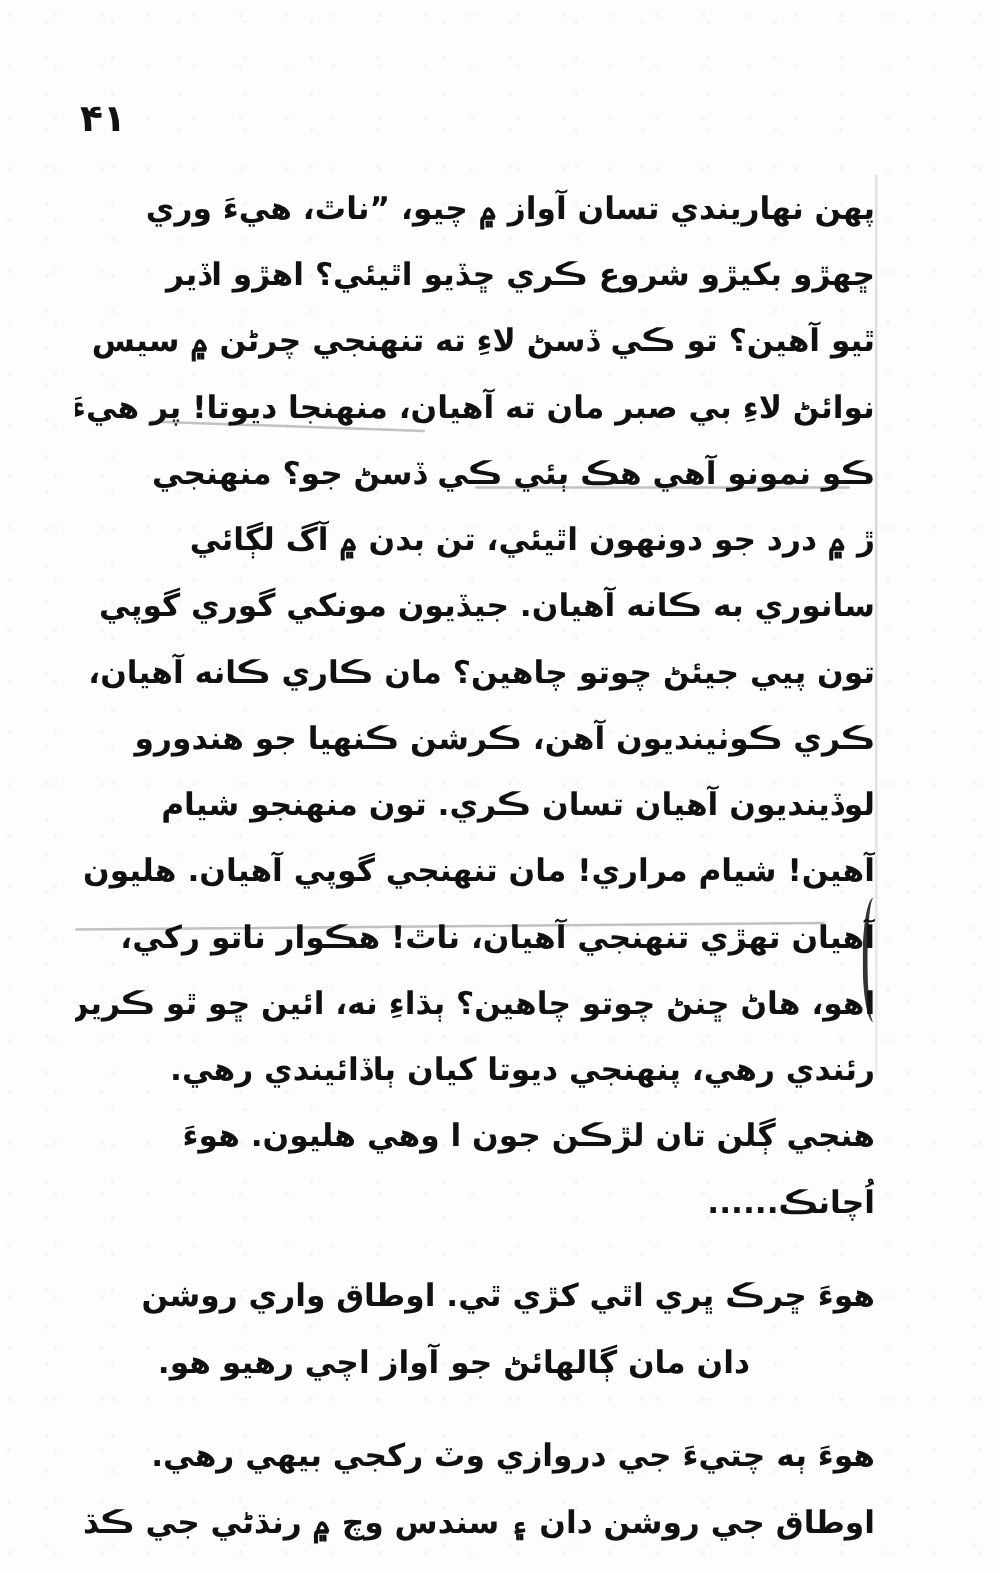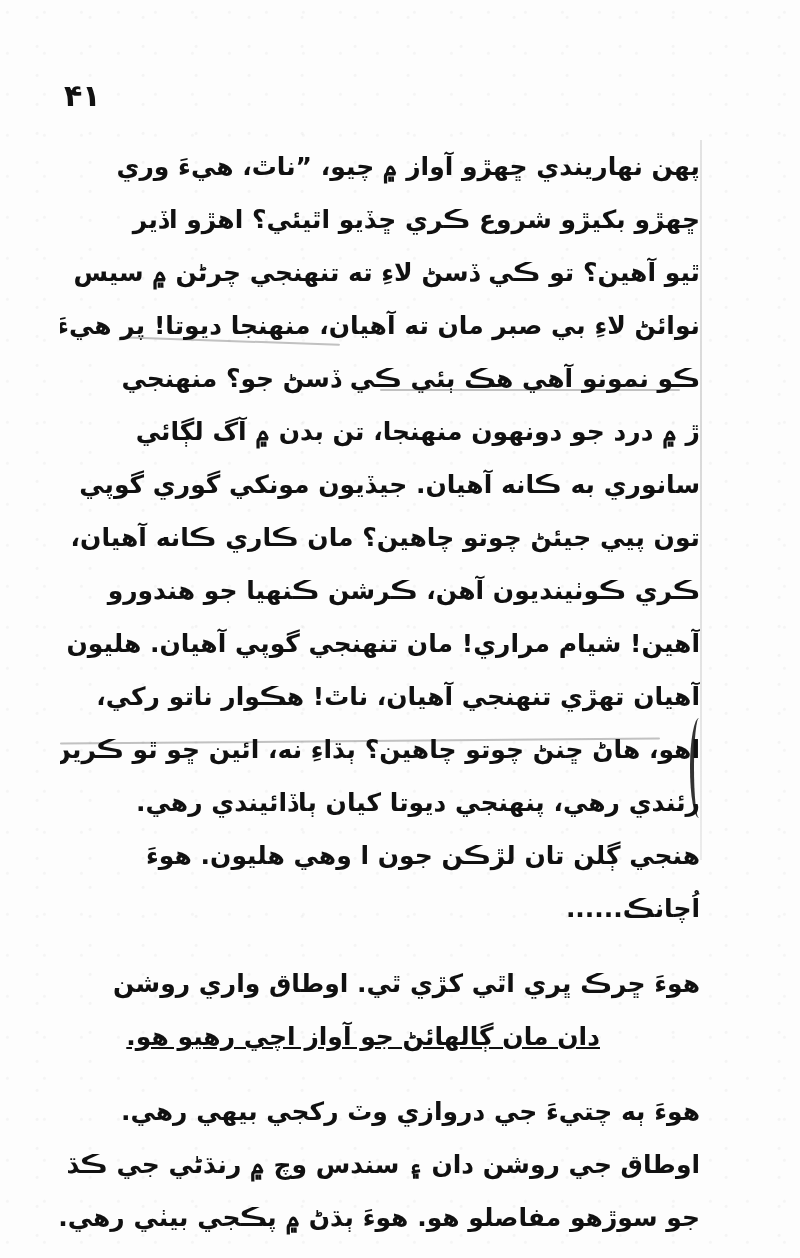--- a/index.html
+++ b/index.html
@@ -53,35 +53,36 @@
 <div class="page">
   <div class="fold-line"></div>
   <div class="page-number">۴۱</div>
 
   <div class="underline-mark" style="left:120px; top:340px; width:220px; transform:rotate(2deg);"></div>
   <div class="underline-mark" style="left:380px; top:389px; width:300px;"></div>
   <div class="underline-mark" style="left:60px; top:740px; width:600px; transform:rotate(-0.5deg);"></div>
   <div class="bracket"></div>
 
   <div class="text-block">
-    <div class="line">پهن نهاريندي ڇهڙو آواز ۾ چيو، ”ناٿ، هيءَ وري</div>
+    <div class="line">پهن نهاريندي تسان آواز ۾ چيو، ”ناٿ، هيءَ وري</div>
     <div class="line">ڇهڙو بکيڙو شروع ڪري ڇڏيو اٿيئي؟ اهڙو اڏير</div>
     <div class="line">ٿيو آهين؟ تو ڪي ڏسڻ لاءِ ته تنهنجي چرڻن ۾ سيس</div>
     <div class="line">نوائڻ لاءِ بي صبر مان ته آهيان، منهنجا ديوتا! پر هيءَ</div>
     <div class="line">ڪو نمونو آهي هڪ ٻئي ڪي ڏسڻ جو؟ منهنجي</div>
-    <div class="line">ڙ ۾ درد جو دونهون منهنجا، تن بدن ۾ آگ لڳائي</div>
+    <div class="line">ڙ ۾ درد جو دونهون اٿيئي، تن بدن ۾ آگ لڳائي</div>
     <div class="line">سانوري به ڪانه آهيان. جيڏيون مونکي گوري گوپي</div>
     <div class="line">تون پيي جيئڻ چوتو چاهين؟ مان ڪاري ڪانه آهيان،</div>
     <div class="line">ڪري ڪوٺينديون آهن، ڪرشن ڪنهيا جو هندورو</div>
+    <div class="line">لوڏينديون آهيان تسان ڪري. تون منهنجو شيام</div>
     <div class="line">آهين! شيام مراري! مان تنهنجي گوپي آهيان. هليون</div>
     <div class="line">آهيان تهڙي تنهنجي آهيان، ناٿ! هڪوار ناتو رکي،</div>
     <div class="line">اهو، هاڻ ڇنڻ چوتو چاهين؟ ٻڌاءِ نه، ائين ڇو ٿو ڪرين؟“</div>
     <div class="line">رئندي رهي، پنهنجي ديوتا کيان ٻاڏائيندي رهي.</div>
     <div class="line">هنجي ڳلن تان لڙڪن جون ا وهي هليون. هوءَ</div>
     <div class="line">اُچانڪ......</div>
     <div class="line indent gap" style="padding-right:0;">هوءَ ڇرڪ ڀري اٿي کڙي ٿي. اوطاق واري روشن</div>
-    <div class="line" style="padding-right:100px;text-decoration:underline;">دان مان ڳالهائڻ جو آواز اچي رهيو هو.</div>
+    <div class="line" style="padding-right:100px;">دان مان ڳالهائڻ جو آواز اچي رهيو هو.</div>
     <div class="line gap">هوءَ ٻه چتيءَ جي دروازي وٽ رکجي بيهي رهي.</div>
     <div class="line">اوطاق جي روشن دان ۽ سندس وچ ۾ رنڌڻي جي ڪڌ</div>
     <div class="line">جو سوڙهو مفاصلو هو. هوءَ ٻڌڻ ۾ پڪجي بيٺي رهي.</div>
 
   </div>
 </div>
 
 </body></html>

